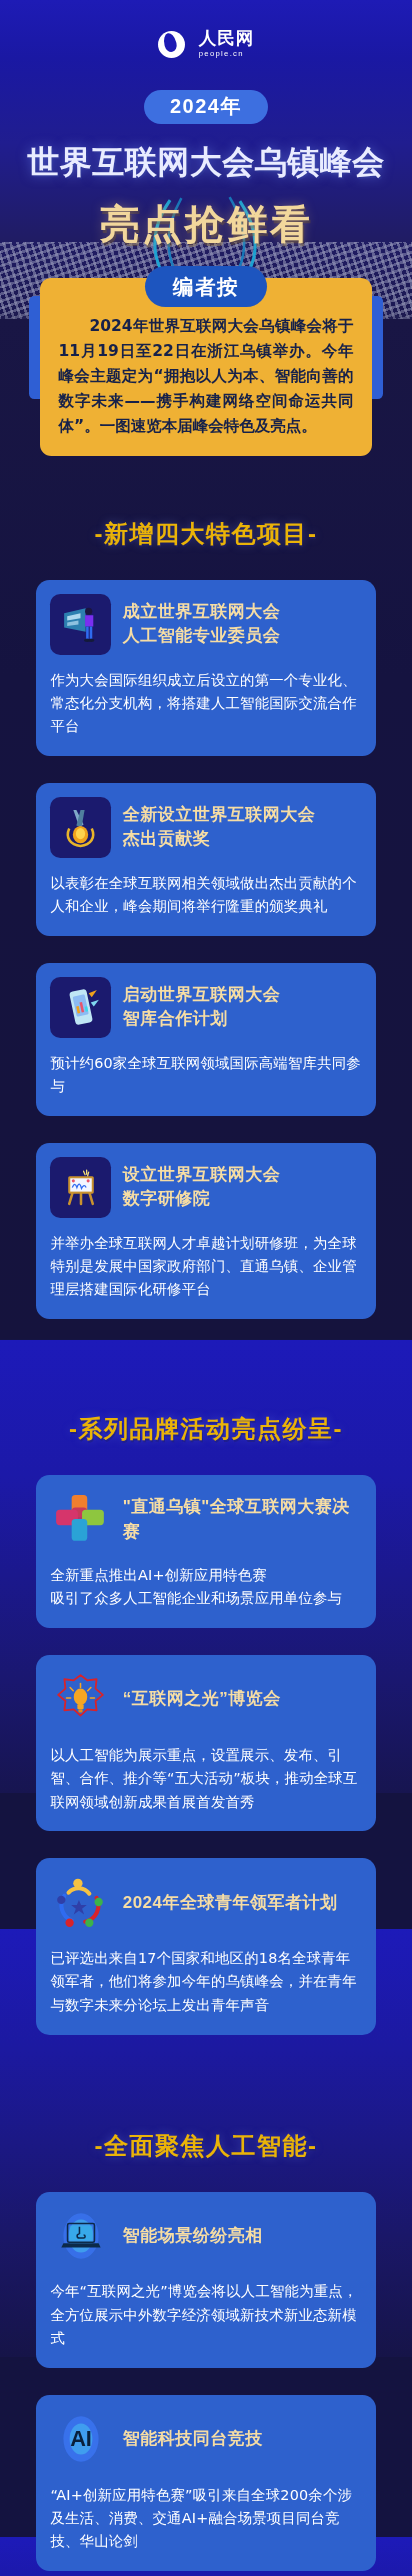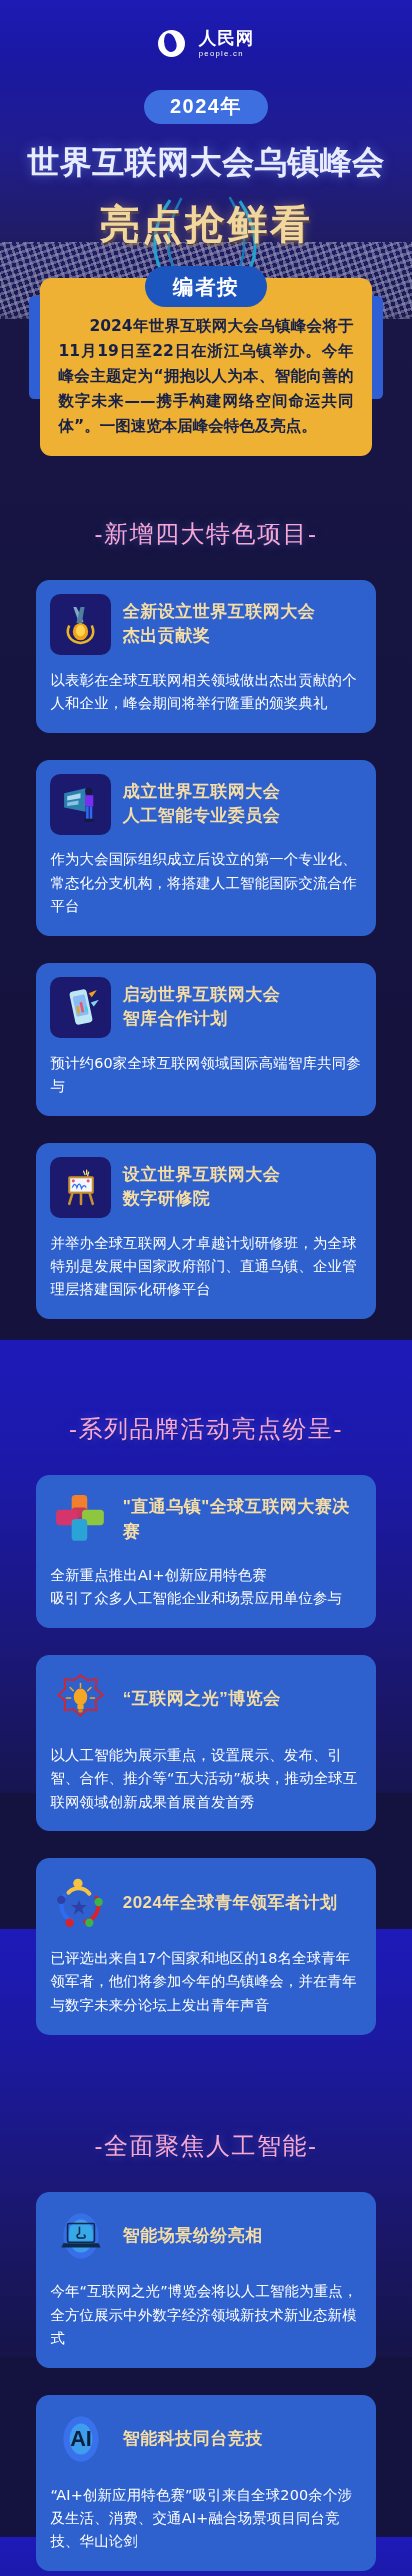--- a/index.html
+++ b/index.html
@@ -49,21 +49,21 @@
   }
   .mesh-fade{
     position:absolute; left:0; top:309px; width:412px; height:62px;
     background:linear-gradient(180deg, rgba(21,19,62,0) 0%, rgba(21,19,62,.85) 55%, #16143f 100%);
   }
 
   
   .content { position:relative; z-index:5; width:412px; }
 
   
-  .logo-wrap { padding-top:30px; display:flex; justify-content:center; align-items:flex-start; gap:14px; }
+  .logo-wrap { padding-top:30px; display:flex; justify-content:center; align-items:flex-end; gap:14px; }
   .logo-mark { width:27px; height:27px; position:relative; }
   .logo-mark .o {
     position:absolute; inset:0; border-radius:50%;
     background:#fff;
   }
   .logo-mark .o::after{
     content:""; position:absolute; left:6.2px; top:2.6px; width:12.4px; height:18.5px;
     border-radius:50% 50% 50% 50%/60% 60% 40% 40%;
     background:#1d1ab4; transform:rotate(-14deg);
   }
@@ -116,22 +116,22 @@
     color:#fff; font-size:20.6px; font-weight:700; letter-spacing:1.5px;
   }
   .editor-text {
     color:#16214a; font-size:15.5px; line-height:1.62; text-align:justify;
     font-family:"DejaVu Sans", sans-serif; font-weight:600;
     text-indent:2em;
   }
 
   
   .section-head {
-    text-align:center; color:#f9a8d4;
-    font-size:24px; font-weight:400; letter-spacing:1.5px;
+    text-align:center; color:#eab308;
+    font-size:24px; font-weight:700; letter-spacing:1.5px;
     text-shadow: 1px 2.1px 0 rgba(30,30,110,.5), 0 0 9.3px rgba(120,150,255,.35);
   }
   .sh-1 { margin-top:62px; margin-bottom:30px; }
   .sh-2 { padding-top:67px; margin-bottom:30px; }
   .sh-3 { padding-top:68px; margin-bottom:30px; }
 
   
   .card {
     position:relative; width:340px; margin:0 auto 27px;
     background:#2e61cd; border-radius:13.4px;
@@ -200,55 +200,55 @@
     <div class="editor-outer">
       <div class="editor-tab-l"></div>
       <div class="editor-tab-r"></div>
       <div class="editor-card">
         <div class="editor-badge">编者按</div>
         <div class="editor-text">2024年世界互联网大会乌镇峰会将于11月19日至22日在浙江乌镇举办。今年峰会主题定为“拥抱以人为本、智能向善的数字未来——携手构建网络空间命运共同体”。一图速览本届峰会特色及亮点。</div>
       </div>
     </div>
 
     <div class="section-head sh-1">-新增四大特色项目-</div>
-
-    <div class="card">
-      <div class="card-head">
-        <div class="card-icon">
-          <svg width="43" height="43" viewBox="0 0 84 84">
-            <path d="M28 8 L40 42 L48 36 L34 8 Z" fill="#7fa8c9"></path>
-            <path d="M50 8 L44 42 L34 38 L42 8 Z" fill="#4f7f9e"></path>
-            <ellipse cx="42" cy="56" rx="15" ry="17" fill="#f0a21c"></ellipse>
-            <ellipse cx="42" cy="54" rx="9" ry="11" fill="#ffd34d"></ellipse>
-            <path d="M20 44 C12 62 22 76 42 78 C62 76 72 62 64 44" fill="none" stroke="#e8b42a" stroke-width="5"></path>
-          </svg>
-        </div>
-        <div class="card-title">全新设立世界互联网大会<br>杰出贡献奖</div>
-      </div>
-      <div class="card-body">以表彰在全球互联网相关领域做出杰出贡献的个人和企业，峰会期间将举行隆重的颁奖典礼</div>
-    </div>
 
     <div class="card">
       <div class="card-head">
         <div class="card-icon">
           <svg width="45" height="45" viewBox="0 0 88 88">
             <path d="M12 22 L54 12 L54 58 L12 50 Z" fill="#3bd6e8" opacity=".55"></path>
             <path d="M18 28 L44 22 L44 32 L18 36 Z" fill="#cfefff" opacity=".8"></path>
             <path d="M18 40 L40 36 L40 44 L18 47 Z" fill="#cfefff" opacity=".6"></path>
             <circle cx="60" cy="18" r="7" fill="#1b1640"></circle>
             <path d="M53 26 h16 v22 h-16 z" fill="#7a2ff0"></path>
             <path d="M55 48 h5 v24 h-5 z" fill="#2f6bf0"></path>
             <path d="M62 48 h5 v24 h-5 z" fill="#2f6bf0"></path>
             <ellipse cx="57" cy="75" rx="6" ry="3" fill="#141a3a"></ellipse>
             <ellipse cx="65" cy="75" rx="6" ry="3" fill="#141a3a"></ellipse>
           </svg>
         </div>
         <div class="card-title">成立世界互联网大会<br>人工智能专业委员会</div>
       </div>
       <div class="card-body">作为大会国际组织成立后设立的第一个专业化、常态化分支机构，将搭建人工智能国际交流合作平台</div>
+    </div>
+
+    <div class="card">
+      <div class="card-head">
+        <div class="card-icon">
+          <svg width="43" height="43" viewBox="0 0 84 84">
+            <path d="M28 8 L40 42 L48 36 L34 8 Z" fill="#7fa8c9"></path>
+            <path d="M50 8 L44 42 L34 38 L42 8 Z" fill="#4f7f9e"></path>
+            <ellipse cx="42" cy="56" rx="15" ry="17" fill="#f0a21c"></ellipse>
+            <ellipse cx="42" cy="54" rx="9" ry="11" fill="#ffd34d"></ellipse>
+            <path d="M20 44 C12 62 22 76 42 78 C62 76 72 62 64 44" fill="none" stroke="#e8b42a" stroke-width="5"></path>
+          </svg>
+        </div>
+        <div class="card-title">全新设立世界互联网大会<br>杰出贡献奖</div>
+      </div>
+      <div class="card-body">以表彰在全球互联网相关领域做出杰出贡献的个人和企业，峰会期间将举行隆重的颁奖典礼</div>
     </div>
 
     <div class="card">
       <div class="card-head">
         <div class="card-icon">
           <svg width="44" height="44" viewBox="0 0 86 86">
             <rect x="26" y="10" width="34" height="66" rx="7" fill="#bfe6f5" transform="rotate(-12 43 43)"></rect>
             <rect x="31" y="20" width="24" height="40" rx="3" fill="#2f6bf0" opacity=".35" transform="rotate(-12 43 43)"></rect>
             <rect x="34" y="40" width="5" height="14" fill="#f0a21c" transform="rotate(-12 43 43)"></rect>
             <rect x="42" y="34" width="5" height="20" fill="#e8556a" transform="rotate(-12 43 43)"></rect>

